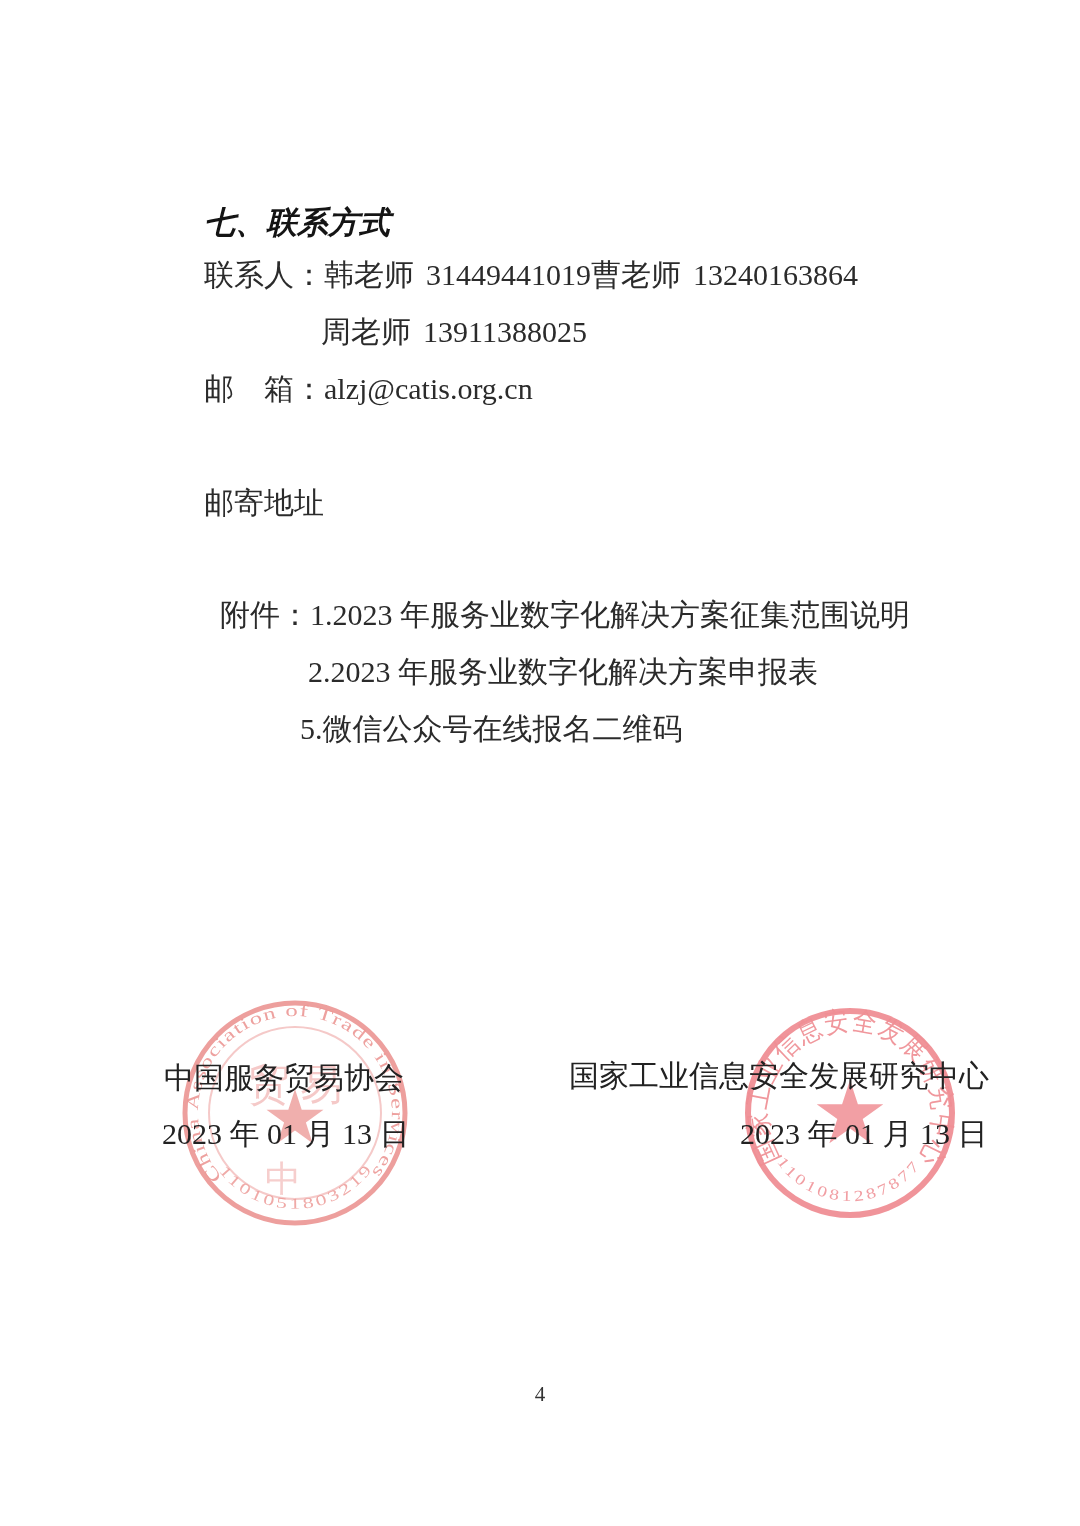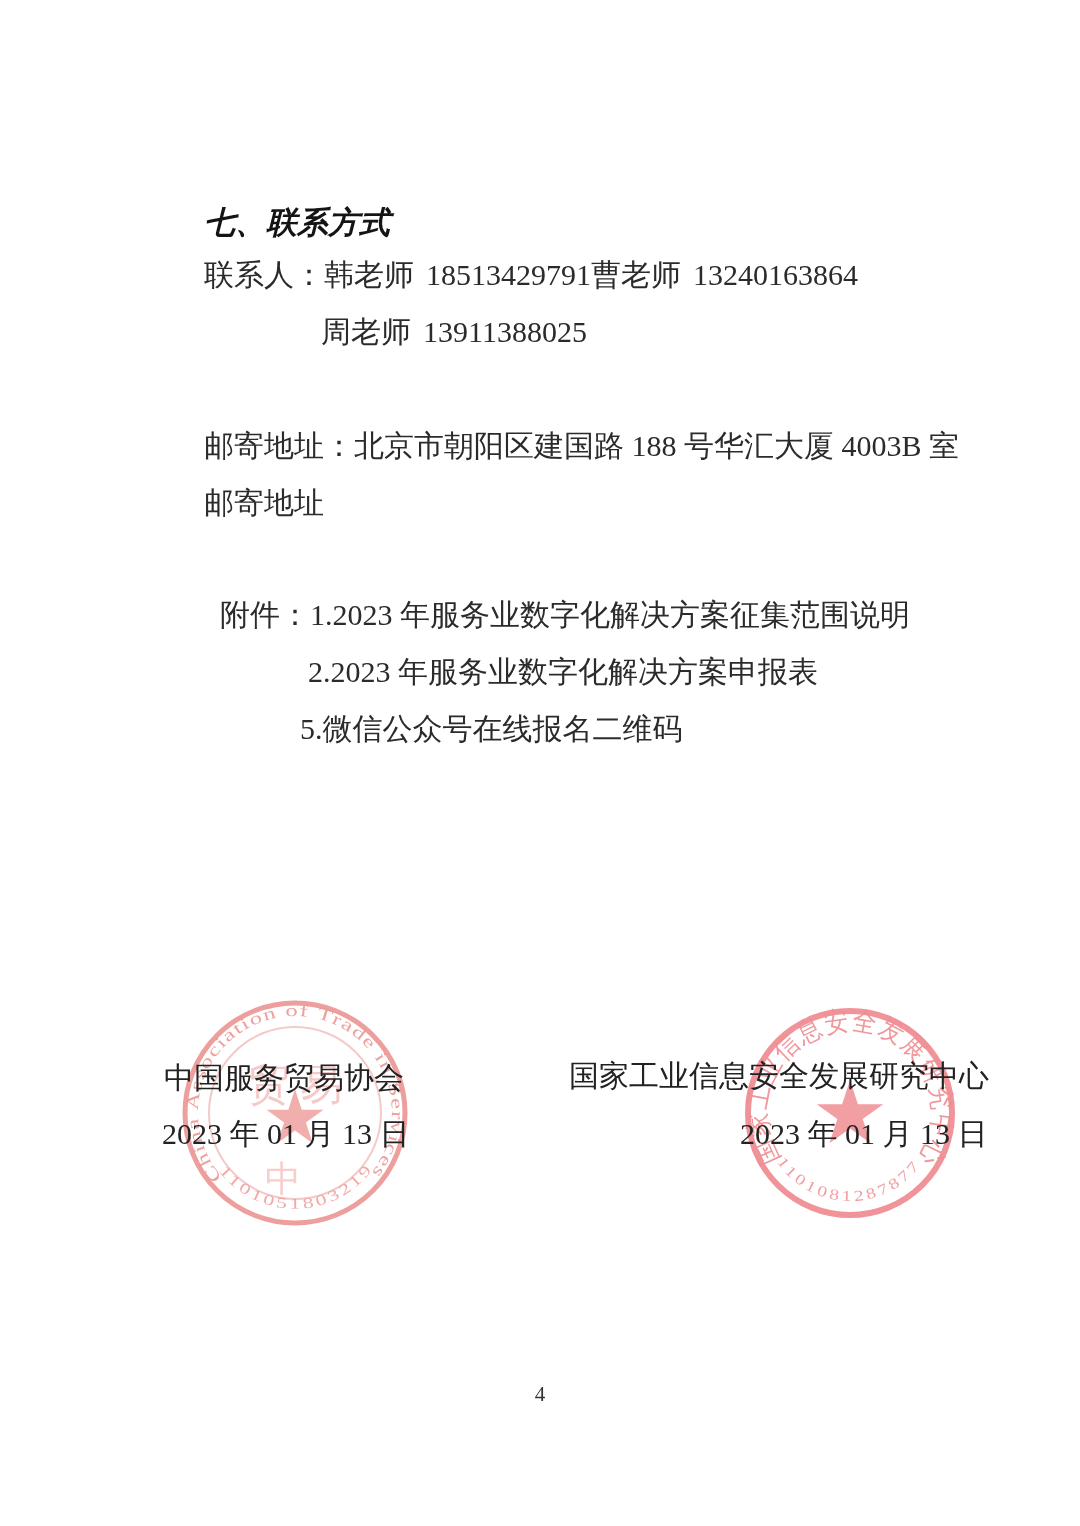--- a/index.html
+++ b/index.html
@@ -90,31 +90,31 @@
       <text font-size="15" letter-spacing="2.5" opacity="0.85" fill="#ee868c">
         <textPath href="#rnum" startOffset="10" textLength="170" lengthAdjust="spacingAndGlyphs">1101081287877</textPath>
       </text>
       <polygon points="110,77 117.9,101.2 143.3,101.2 122.7,116.1 130.6,140.3 110,125.4 89.4,140.3 97.3,116.1 76.7,101.2 102.1,101.2" opacity="0.85" fill="#ee868c"></polygon>
     </svg>
   </div>
 
   <div class="heading">七、联系方式</div>
 
   <div class="line" style="left:204px;top:260px">
-    <span>联系人：</span><span>韩老师</span><span class="phone">18513429791</span><span class="pair2">曹老师</span><span class="phone">13240163864</span>
+    <span>联系人：</span><span>韩老师</span><span class="phone">31449441019</span><span class="pair2">曹老师</span><span class="phone">13240163864</span>
   </div>
 
   <div class="line" style="left:321px;top:317px">
     <span>周老师</span><span class="phone">13911388025</span>
   </div>
 
+  <div class="line" style="left:204px;top:374px">
+    <span>邮　箱：</span><span>alzj@catis.org.cn</span>
+  </div>
 
-  <div class="line" style="left:204px;top:431px">
-    <span>邮寄地址：</span><span>北京市朝阳区建国路 188 号华汇大厦 4003B 室</span>
-  </div>
 
   <div class="line" style="left:204px;top:488px">邮寄地址</div>
 
   <div class="line" style="left:220px;top:600px">
     <span>附件：</span><span>1.2023 年服务业数字化解决方案征集范围说明</span>
   </div>
   <div class="line" style="left:308px;top:657px">
     <span>2.2023 年服务业数字化解决方案申报表</span>
   </div>
   <div class="line" style="left:300px;top:714px">

